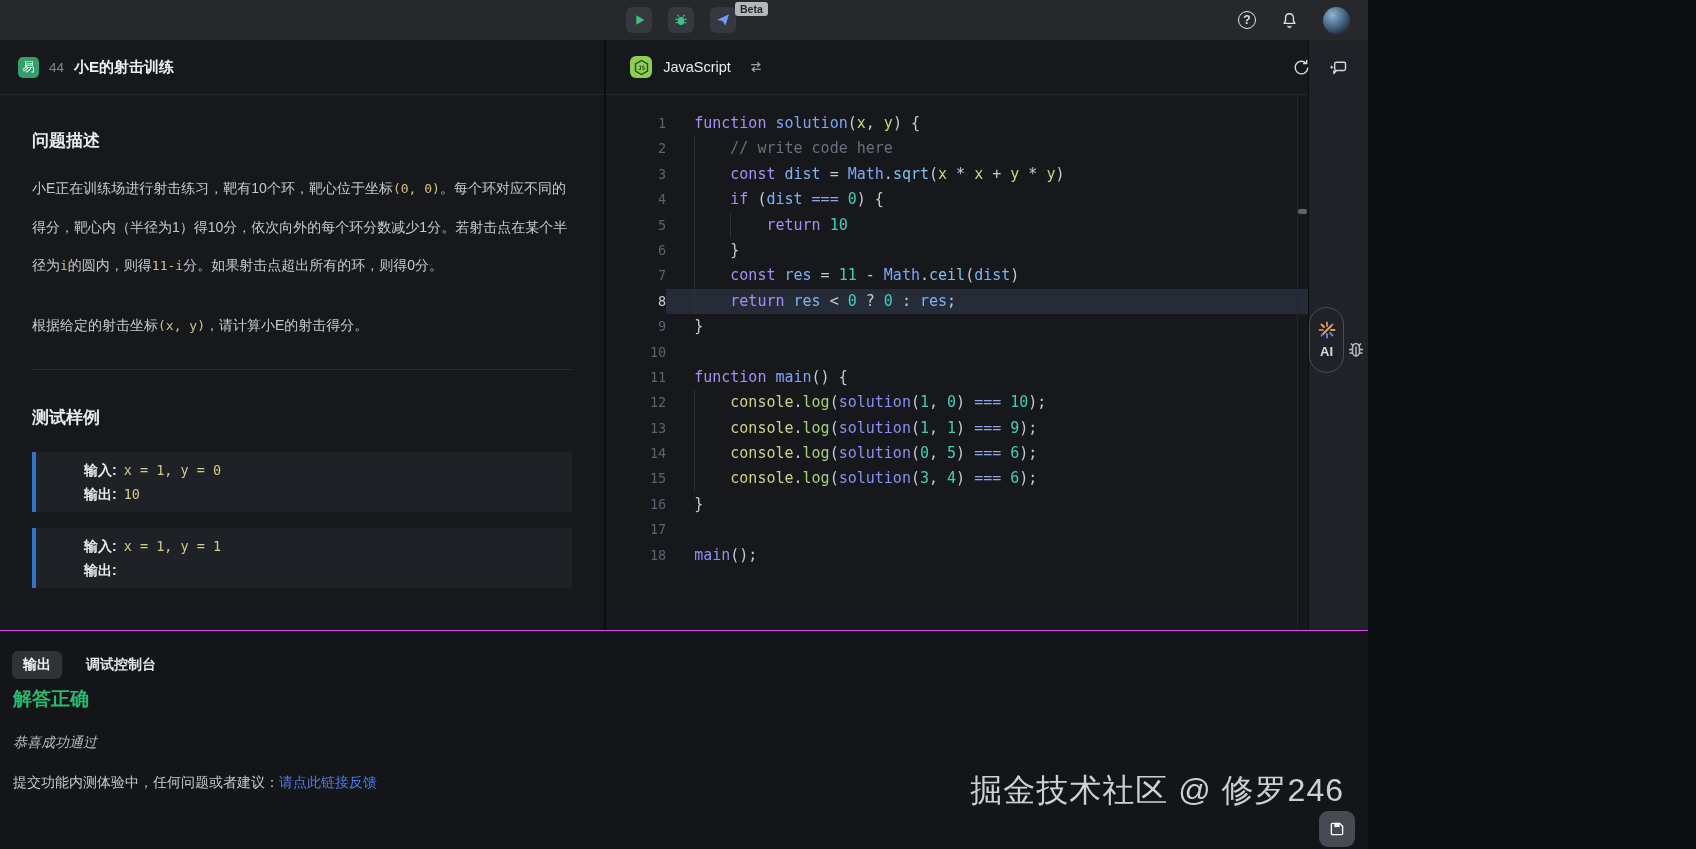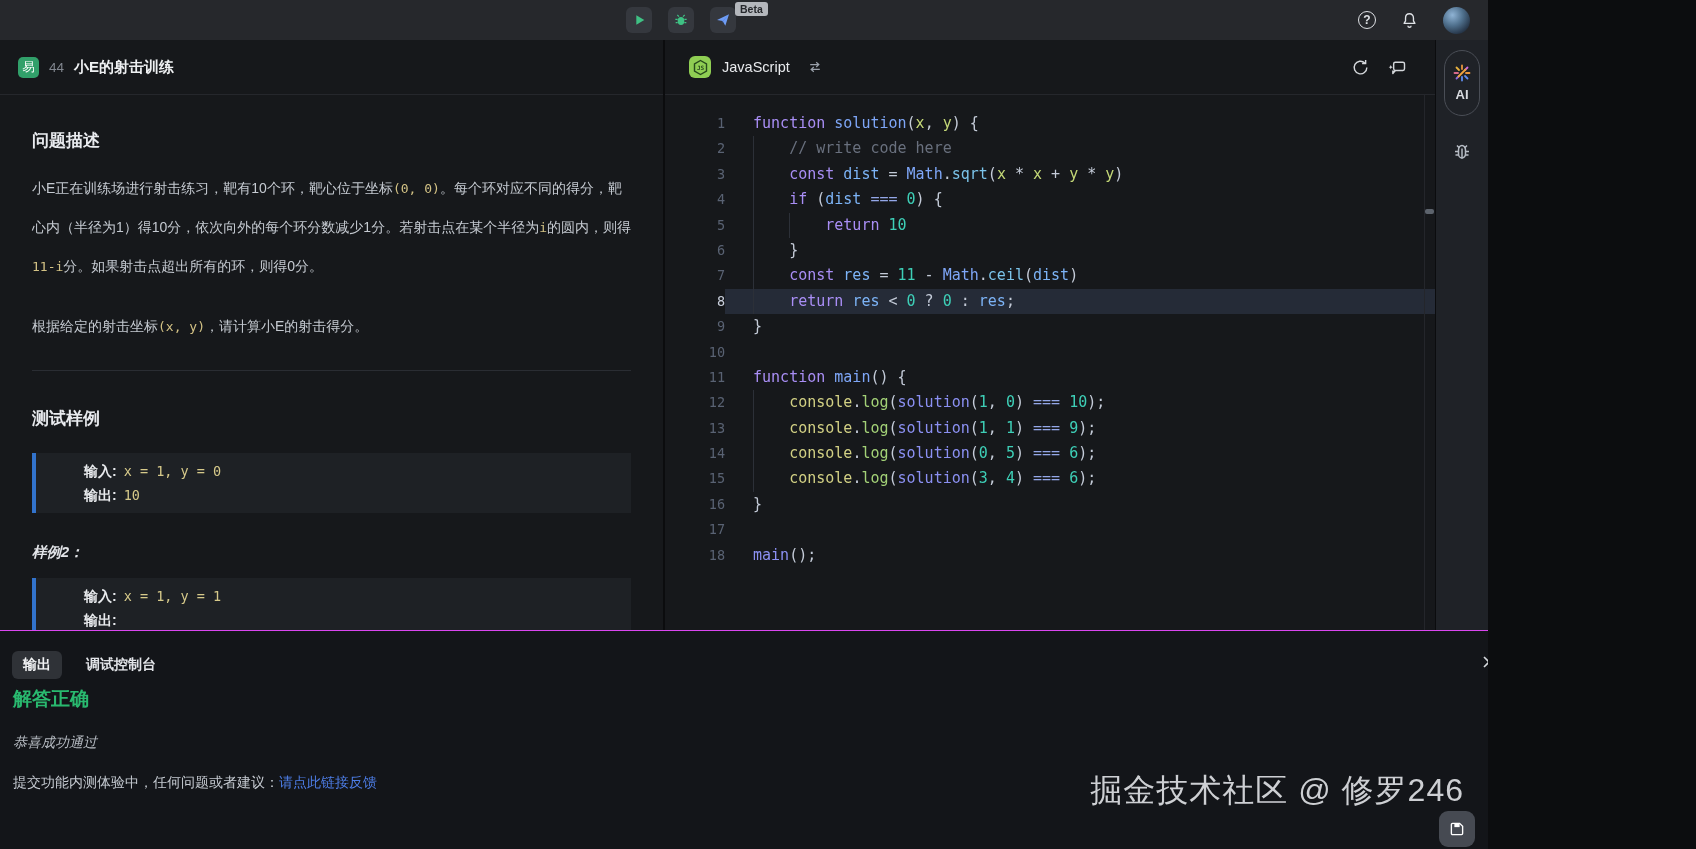--- a/index.html
+++ b/index.html
@@ -1,18 +1,18 @@
 <!DOCTYPE html>
 <html><head>
 <meta charset="utf-8">
 <style>
   * { margin:0; padding:0; box-sizing:border-box; }
   html,body { background:#0c0d0f; }
   body { font-family:"Liberation Sans", sans-serif; }
-  .screen { position:relative; width:1488px; height:849px; background:#0ea5e9; overflow:hidden; }
+  .screen { position:relative; width:1368px; height:849px; background:#0ea5e9; overflow:hidden; }
 
   
   .topbar { position:relative; height:40px; background:#26282c; }
   .topbar-actions { position:absolute; left:626px; top:7px; display:flex; gap:16px; }
   .tb-btn { width:26px; height:26px; border-radius:6px; background:#35383e; display:flex; align-items:center; justify-content:center; cursor:pointer; }
   .beta-badge { position:absolute; left:735px; top:2px; background:#b4b7bc; color:#26282c; font-size:10.5px; font-weight:700; padding:1px 5px; border-radius:3px; }
   .topbar-right { position:absolute; right:18px; top:0; height:40px; display:flex; align-items:center; gap:24px; }
   .help-btn { width:18px; height:18px; border:1.6px solid #dfe2e6; border-radius:50%; color:#dfe2e6; font-size:12px; font-weight:700; display:flex; align-items:center; justify-content:center; }
   .avatar { width:27px; height:27px; border-radius:50%; background:radial-gradient(circle at 35% 30%, #8fb3d4 0%, #51728f 40%, #27374a 75%, #16202c 100%); }
 
@@ -71,21 +71,21 @@
   .tk-op  { color:#c4cbd8; }
   .tk-pl  { color:#c4cbd8; }
   .indent-guide { position:absolute; width:1px; background:#2c3038; }
   .ig1 { left:88px; top:41px;  height:178px; }
   .ig2 { left:124px; top:118px; height:25px; }
   .ig3 { left:88px; top:295px; height:102px; }
   .scroll-track { position:absolute; right:10px; top:0; bottom:0; width:1px; background:#24262b; }
   .scroll-thumb { position:absolute; right:1px; top:114px; width:9px; height:5px; border-radius:2px; background:#5c636c; cursor:pointer; }
 
   
-  .sidebar { width:60px; background:#1f2227; border-left:1px solid #0b0c0e; display:flex; flex-direction:column; align-items:center; padding-top:10px; }
+  .sidebar { width:60px; background:#1f2227; border-left:1px solid #0b0c0e; display:flex; align-items:center; padding-top:10px; }
   .ai-pill { width:36px; height:66px; border:1px solid #4a4e56; border-radius:18px; display:flex; flex-direction:column; align-items:center; justify-content:center; gap:5px; cursor:pointer; }
   .ai-label { color:#d8dbdf; font-size:13px; font-weight:700; }
   .sidebar-bug { margin-top:24px; cursor:pointer; }
 
   
   .bottom-panel { position:relative; height:219px; background:#131519; border-top:1px solid #d946ef; }
   .tabs { position:absolute; left:12px; top:20px; display:flex; align-items:center; gap:24px; }
   .tab { font-size:14px; font-weight:700; cursor:pointer; }
   .tab.active { background:#2f3237; color:#f3f4f6; border-radius:6px; padding:5px 11px; }
   .tab.inactive { color:#e2e4e8; padding:5px 0; }
@@ -150,21 +150,20 @@
         <hr class="divider">
         <div class="section-title t-examples">测试样例</div>
         <div class="sample-block">
           <div class="sample-row">
             <span class="lbl">输入:</span><span class="scode">x = 1, y = 0</span>
           </div>
           <div class="sample-row">
             <span class="lbl">输出:</span><span class="scode">10</span>
           </div>
         </div>
-        <div class="example-label two">样例2：</div>
         <div class="sample-block two">
           <div class="sample-row">
             <span class="lbl">输入:</span><span class="scode">x = 1, y = 1</span>
           </div>
           <div class="sample-row">
             <span class="lbl">输出:</span>
           </div>
         </div>
       </div>
     </div>

